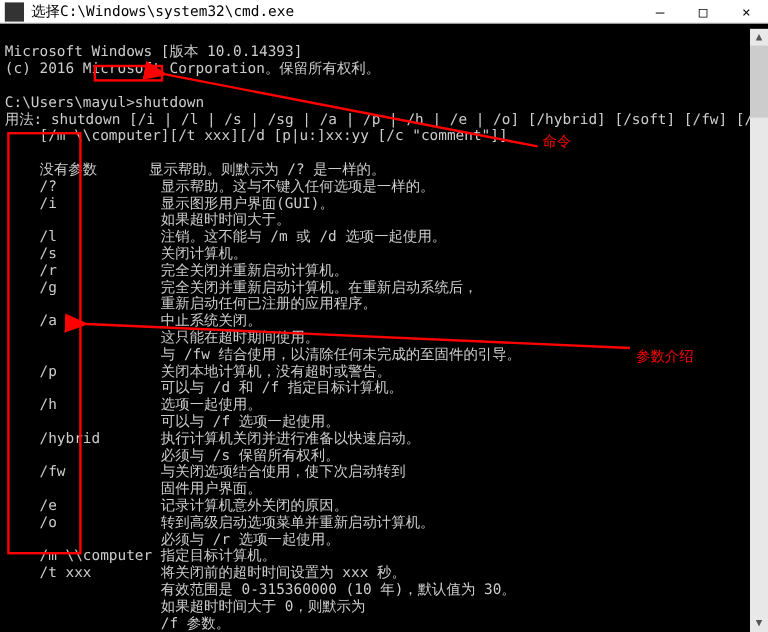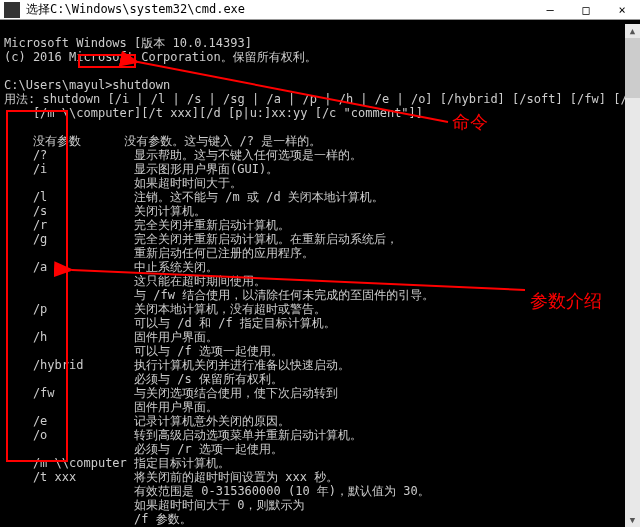--- a/index.html
+++ b/index.html
@@ -74,21 +74,21 @@
     .scrollbar .arrow.down { bottom: 0; }
     
     .redbox {
       position: absolute;
       border: 2px solid #f00;
       pointer-events: none;
     }
     .label {
       position: absolute;
       color: #f00;
-      font-size: 18px;
+      font-size: 12px;
       pointer-events: none;
     }
     svg.overlay {
       position: absolute;
       top: 0; left: 0;
       width: 640px; height: 527px;
       pointer-events: none;
     }
   </style>
 </head>
@@ -103,35 +103,35 @@
 </div>
 
 <div class="terminal">
 <span>Microsoft Windows [版本 10.0.14393]</span>
 <span>(c) 2016 Microsoft Corporation。保留所有权利。</span>
 <span></span>
 <span>C:\Users\mayul&gt;shutdown</span>
 <span>用法: shutdown [/i | /l | /s | /sg | /a | /p | /h | /e | /o] [/hybrid] [/soft] [/fw] [/f]</span>
 <span>    [/m \\computer][/t xxx][/d [p|u:]xx:yy [/c "comment"]]</span>
 <span></span>
-<span>    没有参数      没有参数。这与键入 /? 是一样的。</span>
+<span>    没有参数      显示帮助。则默示为 /? 是一样的。</span>
 <span>    /?            显示帮助。这与不键入任何选项是一样的。</span>
 <span>    /i            显示图形用户界面(GUI)。</span>
 <span>                  如果超时时间大于。</span>
-<span>    /l            注销。这不能与 /m 或 /d 关闭本地计算机。</span>
+<span>    /l            注销。这不能与 /m 或 /d 选项一起使用。</span>
 <span>    /s            关闭计算机。</span>
 <span>    /r            完全关闭并重新启动计算机。</span>
 <span>    /g            完全关闭并重新启动计算机。在重新启动系统后，</span>
 <span>                  重新启动任何已注册的应用程序。</span>
 <span>    /a            中止系统关闭。</span>
 <span>                  这只能在超时期间使用。</span>
 <span>                  与 /fw 结合使用，以清除任何未完成的至固件的引导。</span>
 <span>    /p            关闭本地计算机，没有超时或警告。</span>
 <span>                  可以与 /d 和 /f 指定目标计算机。</span>
-<span>    /h            固件用户界面。</span>
+<span>    /h            选项一起使用。</span>
 <span>                  可以与 /f 选项一起使用。</span>
 <span>    /hybrid       执行计算机关闭并进行准备以快速启动。</span>
 <span>                  必须与 /s 保留所有权利。</span>
 <span>    /fw           与关闭选项结合使用，使下次启动转到</span>
 <span>                  固件用户界面。</span>
 <span>    /e            记录计算机意外关闭的原因。</span>
 <span>    /o            转到高级启动选项菜单并重新启动计算机。</span>
 <span>                  必须与 /r 选项一起使用。</span>
 <span>    /m \\computer 指定目标计算机。</span>
 <span>    /t xxx        将关闭前的超时时间设置为 xxx 秒。</span>

